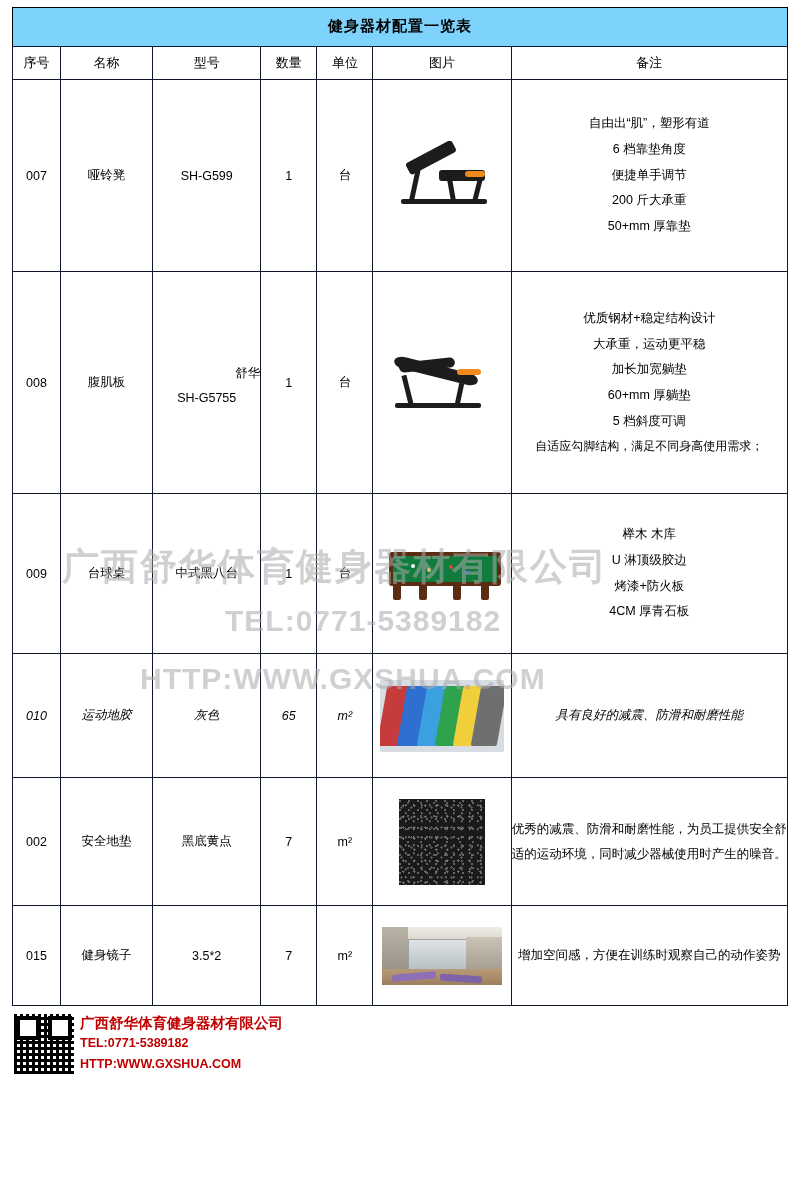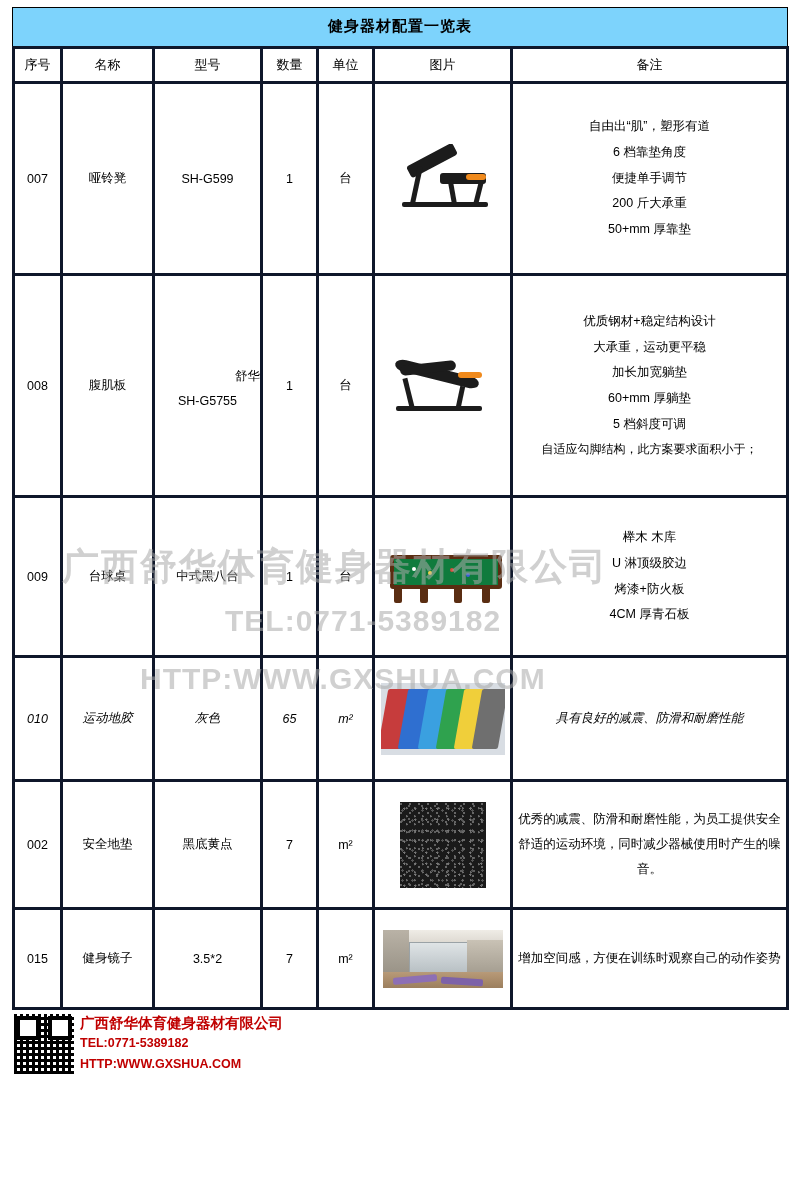--- a/index.html
+++ b/index.html
@@ -34,21 +34,21 @@
     background: #7dd3fc;
   }
   table.main {
     border-collapse: collapse;
     width: 776px;
     margin: 0 12px;
     table-layout: fixed;
     background: transparent;
   }
   table.main td, table.main th {
-    border: 3px solid #0f172a;
+    border: 1px solid #0f172a;
     padding: 0;
     vertical-align: middle;
     text-align: center;
     font-size: 12.5px;
     font-weight: normal;
     background: transparent;
   }
   table.main thead th {
     height: 32px;
     font-weight: normal;
@@ -351,21 +351,21 @@
             <div class="roller"></div>
               <div class="base"></div>
           </div>
         </td>
         <td class="note">
           <div class="line">优质钢材+稳定结构设计</div>
           <div class="line">大承重，运动更平稳</div>
           <div class="line">加长加宽躺垫</div>
           <div class="line">60+mm 厚躺垫</div>
           <div class="line">5 档斜度可调</div>
-          <div class="line" style="font-size:12px;">自适应勾脚结构，此方案要求面积小于；</div>
+          <div class="line" style="font-size:12px;">自适应勾脚结构，满足不同身高使用需求；</div>
         </td>
       </tr>
 
       <tr style="height:160px;">
         <td>009</td>
         <td class="cellname">台球桌</td>
         <td>中式黑八台</td>
         <td>1</td>
         <td>台</td>
         <td class="imgcell">

